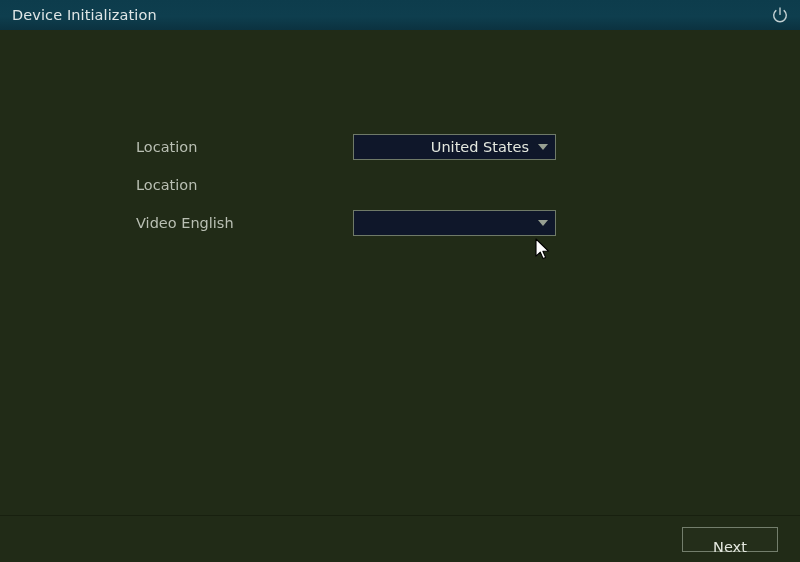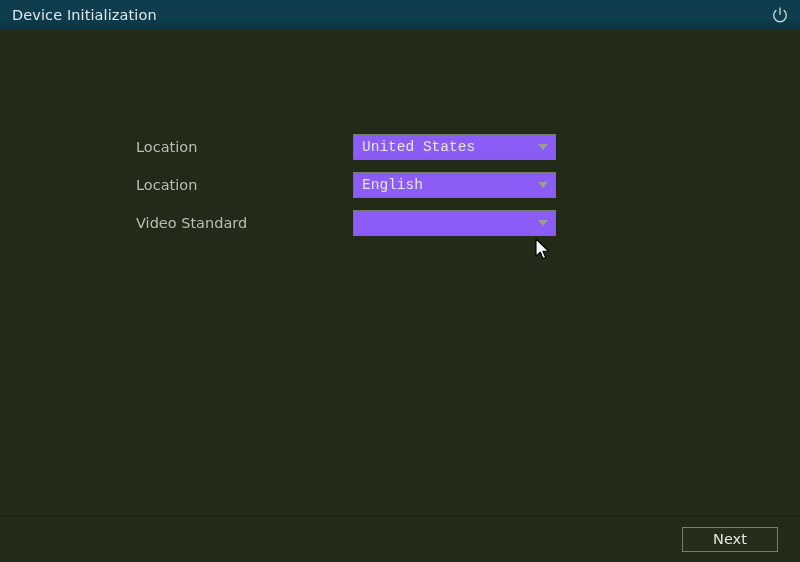--- a/index.html
+++ b/index.html
@@ -68,20 +68,21 @@
     left: 0;
     top: 0;
     width: 800px;
   }
 
   .form-row {
     position: absolute;
     left: 0;
     width: 800px;
     height: 26px;
+    text-align: right;
   }
   .form-row.r0 { top: 104px; }
   .form-row.r1 { top: 142px; }
   .form-row.r2 { top: 180px; }
 
   .field-label {
     position: absolute;
     left: 136px;
     top: 0;
     height: 26px;
@@ -92,23 +93,22 @@
   }
 
   .select {
     position: absolute;
     left: 353px;
     top: 0;
     width: 203px;
     height: 26px;
     box-sizing: border-box;
     border: 1px solid #6f7a68;
-    background: #8b5cf6;
+    background: #0f172a;
     cursor: pointer;
-    font-family: Liberation Mono, monospace;
   }
   .select-value {
     position: absolute;
     left: 8px;
     top: 0;
     right: 26px;
     height: 24px;
     line-height: 24px;
     font-size: 14.5px;
     color: #e4e8df;
@@ -144,21 +144,21 @@
     height: 25px;
     box-sizing: border-box;
     border: 1px solid #737e6c;
     background: #242e1a;
     color: #e4e8df;
     font-family: "DejaVu Sans", sans-serif;
     font-size: 14.5px;
     line-height: 23px;
     text-align: center;
     cursor: pointer;
-    padding: 0;
+    padding: 8px;
   }
 
   
   .cursor {
     position: absolute;
     left: 535px;
     top: 238px;
     width: 16px;
     height: 24px;
     pointer-events: none;
@@ -185,28 +185,24 @@
       <div class="form-row r0">
         <div class="field-label">Location</div>
         <div class="select">
           <div class="select-value">United States</div>
           <span class="select-arrow"></span>
         </div>
       </div>
 
       <div class="form-row r1">
         <div class="field-label">Location</div>
-        <div class="select">
-          <div class="select-value">English</div>
-          <span class="select-arrow"></span>
-        </div>
       </div>
 
       <div class="form-row r2">
-        <div class="field-label">Video Standard</div>
+        <div class="field-label">Video English</div>
         <div class="select">
           <span class="select-arrow"></span>
         </div>
       </div>
 
     </div>
   </div>
 
   <div class="footer">
     <button class="next-btn">Next</button>

